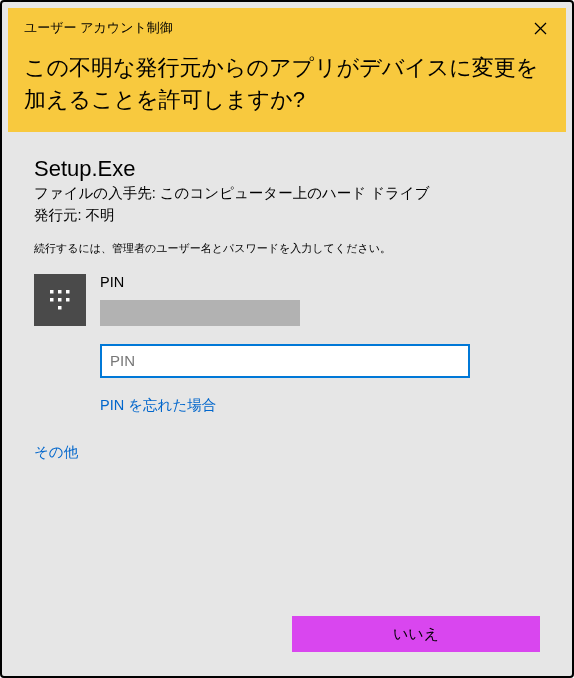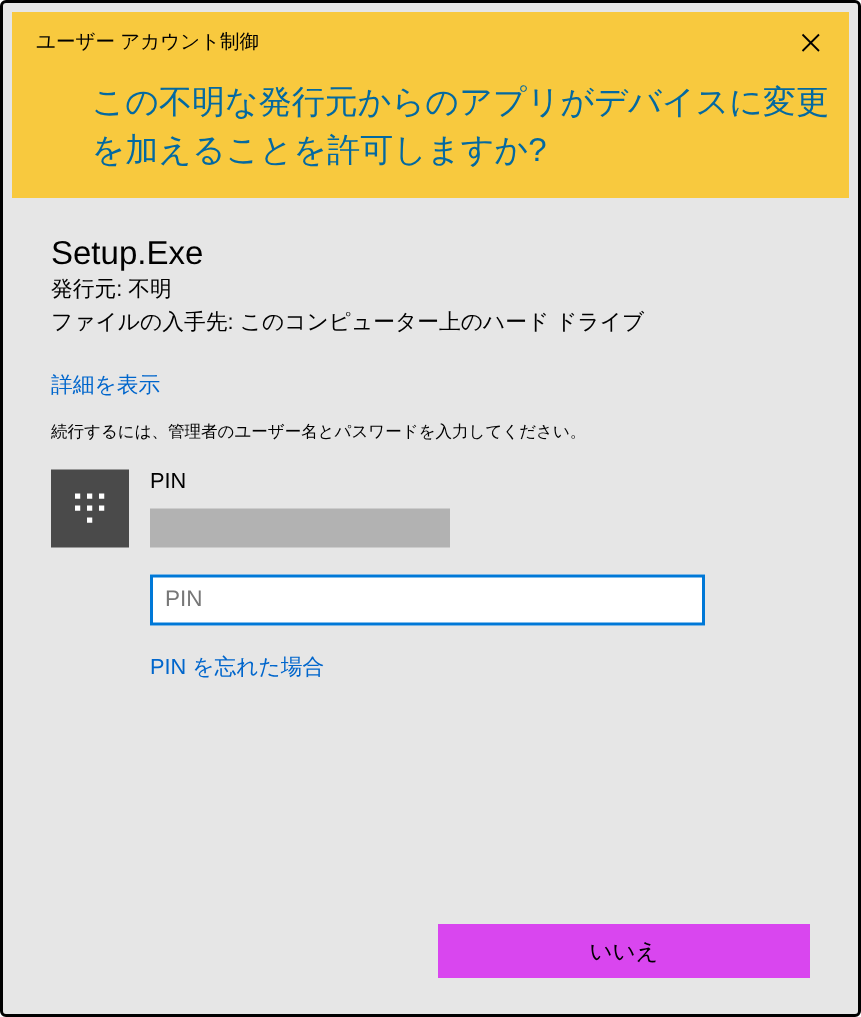--- a/index.html
+++ b/index.html
@@ -46,23 +46,22 @@
       height: 28px;
       display: flex;
       align-items: center;
       justify-content: center;
       cursor: pointer;
       font-size: 15px;
       color: #000;
     }
     .heading {
       font-size: 22px;
-      color: #0369a1;
+      color: #000000;
       line-height: 1.45;
-      margin-left: 37px;
     }
     .body {
       padding: 24px 26px 18px 26px;
       flex: 1;
       display: flex;
       flex-direction: column;
     }
     .app-name {
       font-size: 22px;
       color: #000;
@@ -170,29 +169,28 @@
           </svg>
         </div>
       </div>
       <div class="heading">この不明な発行元からのアプリがデバイスに変更を加えることを許可しますか?</div>
     </div>
 
     <div class="body">
       <div class="app-name">Setup.Exe</div>
 
       <div class="meta-line">
+        <span>ファイルの入手先:</span>
+        <span>このコンピューター上のハード ドライブ</span>
+      </div>
+      <div class="meta-line">
         <span>発行元:</span>
         <span>不明</span>
       </div>
-      <div class="meta-line">
-        <span>ファイルの入手先:</span>
-        <span>このコンピューター上のハード ドライブ</span>
-      </div>
-
-      <span class="link">詳細を表示</span>
+
 
       <div class="instr">続行するには、管理者のユーザー名とパスワードを入力してください。</div>
 
       <div class="cred-block">
         <div class="keypad-icon">
           <svg width="26" height="26" viewBox="0 0 26 26">
             <g fill="#fff">
               <rect x="3" y="3" width="3.5" height="3.5"></rect>
               <rect x="11" y="3" width="3.5" height="3.5"></rect>
               <rect x="19" y="3" width="3.5" height="3.5"></rect>
@@ -204,20 +202,21 @@
           </svg>
         </div>
         <div class="cred-right">
           <span class="pin-label">PIN</span>
           <div class="redacted"></div>
           <input class="pin-input" type="password" placeholder="PIN" style="">
           <span class="forgot-link">PIN を忘れた場合</span>
         </div>
       </div>
 
+      <span class="other-link">その他</span>
 
       <div class="footer">
         <button class="no-btn">いいえ</button>
       </div>
     </div>
 
   </div>
 </div>
 
 </body></html>

